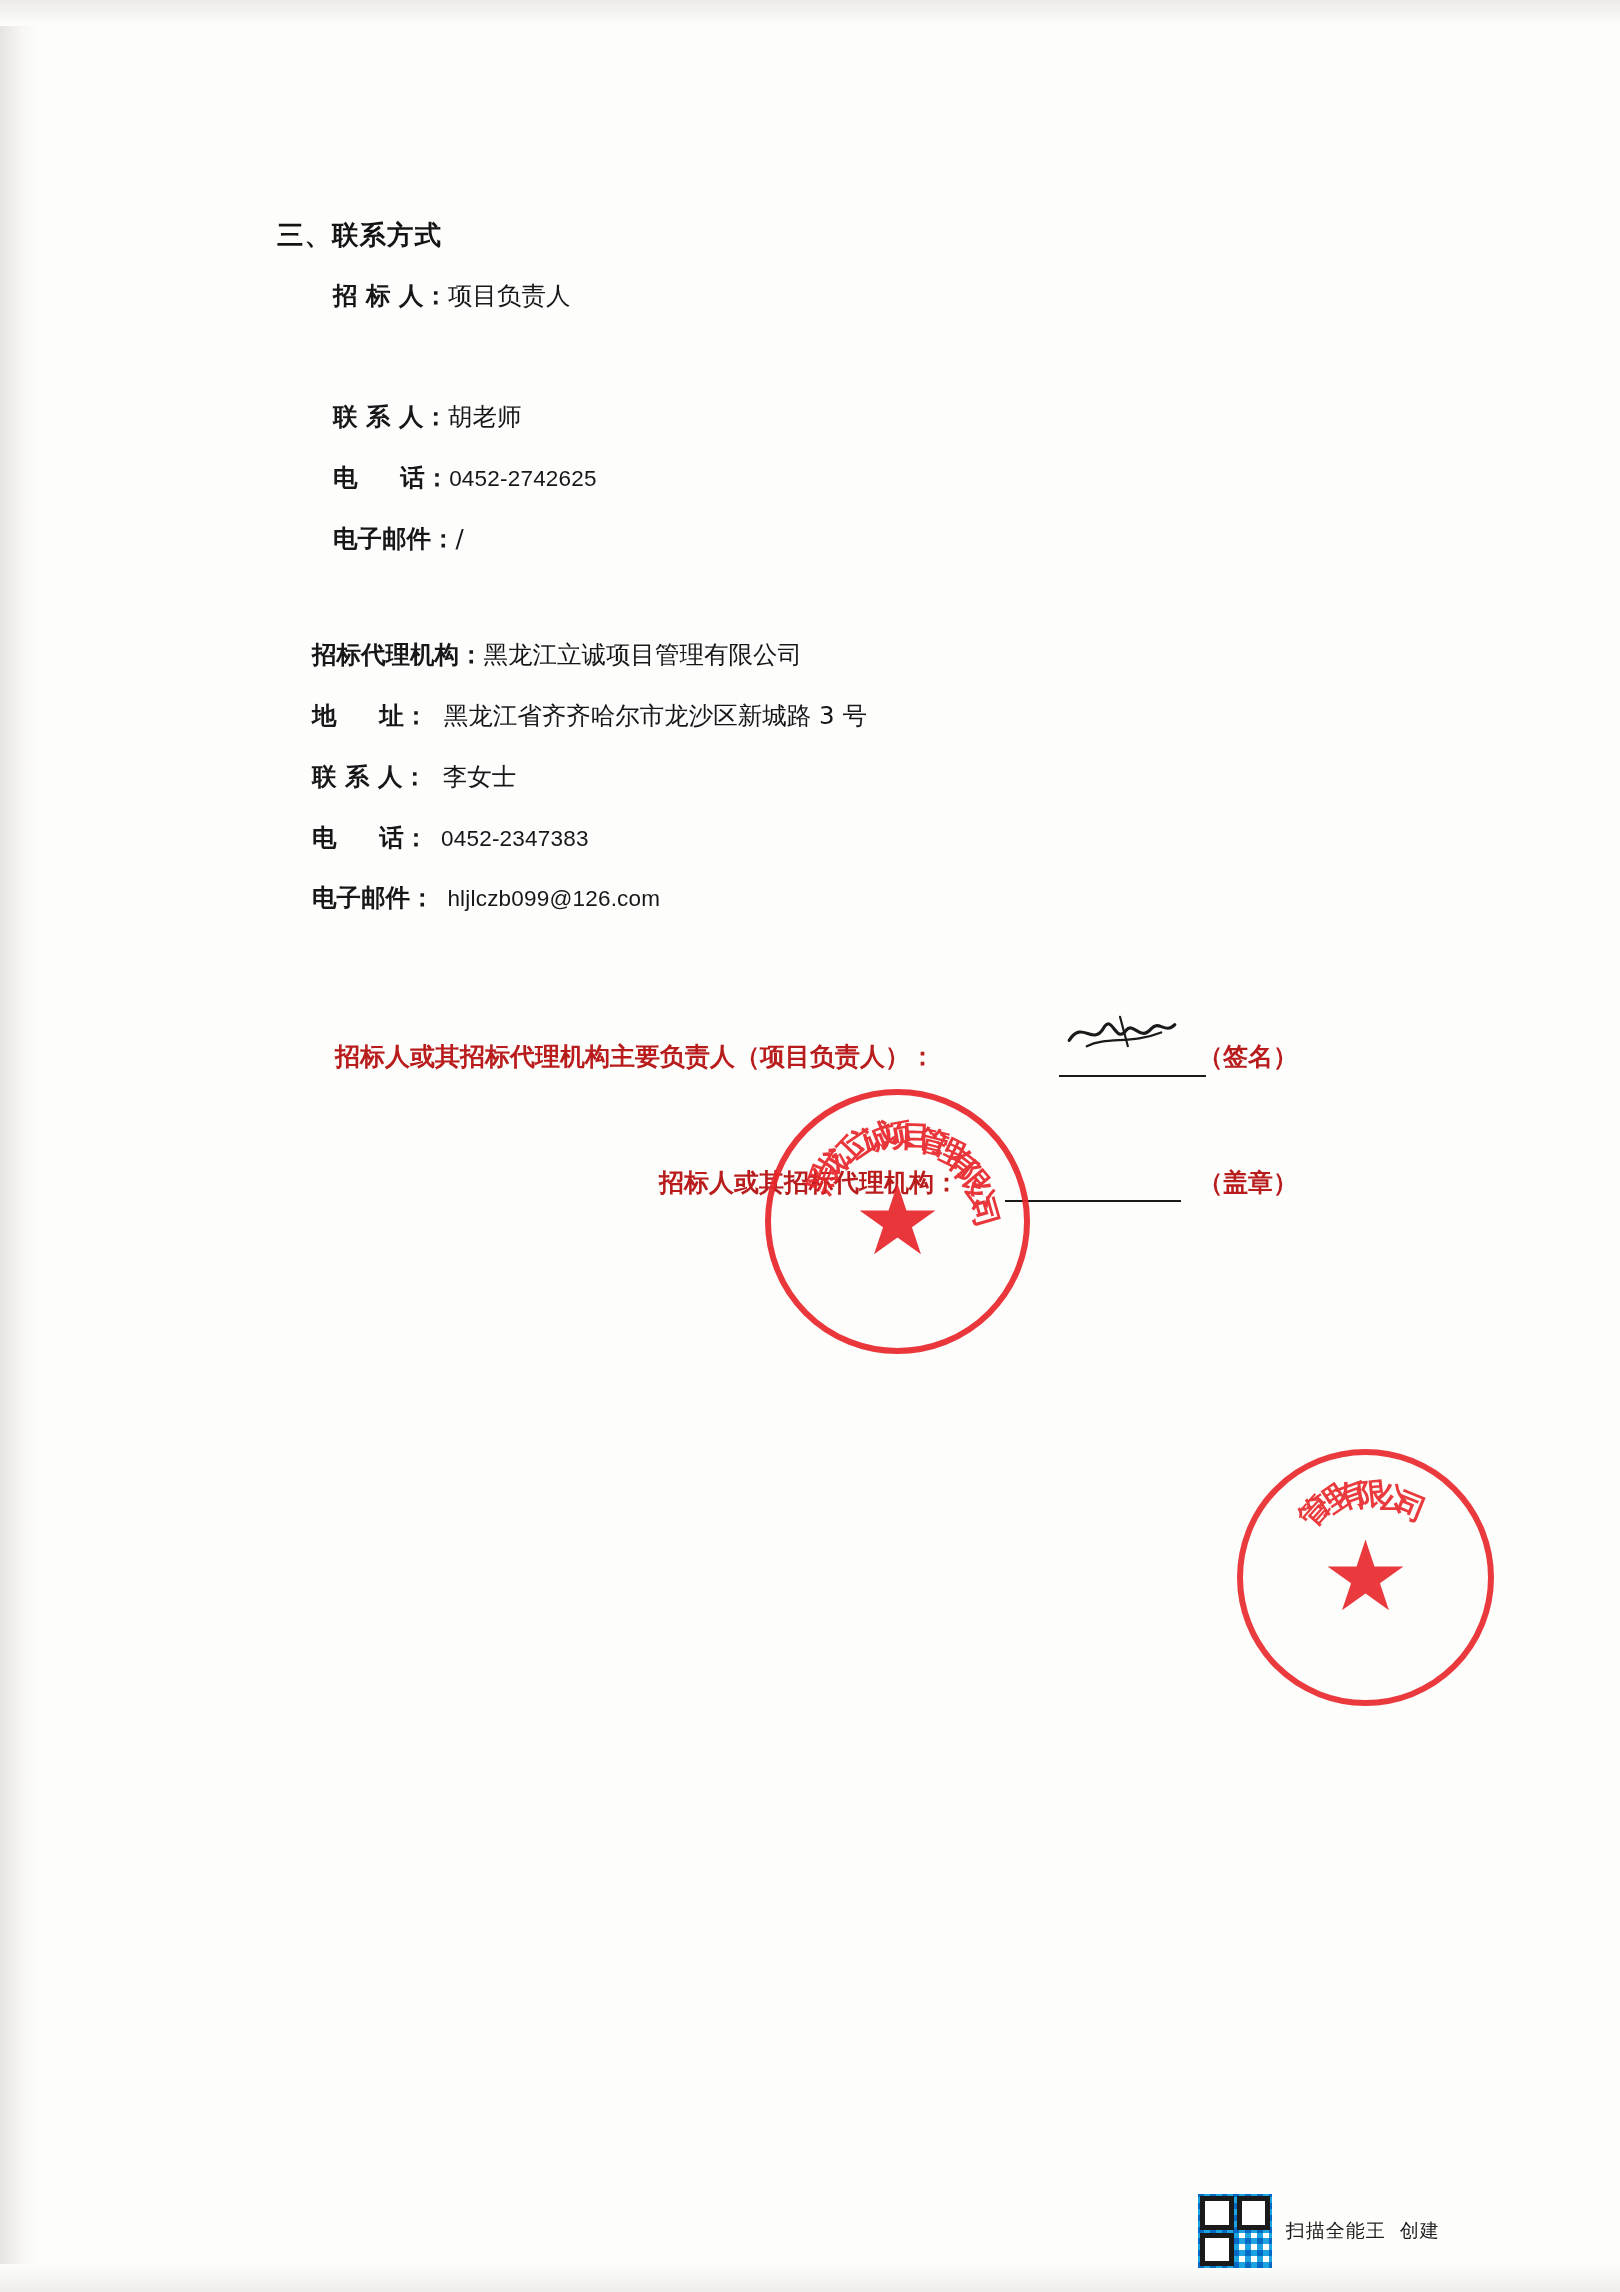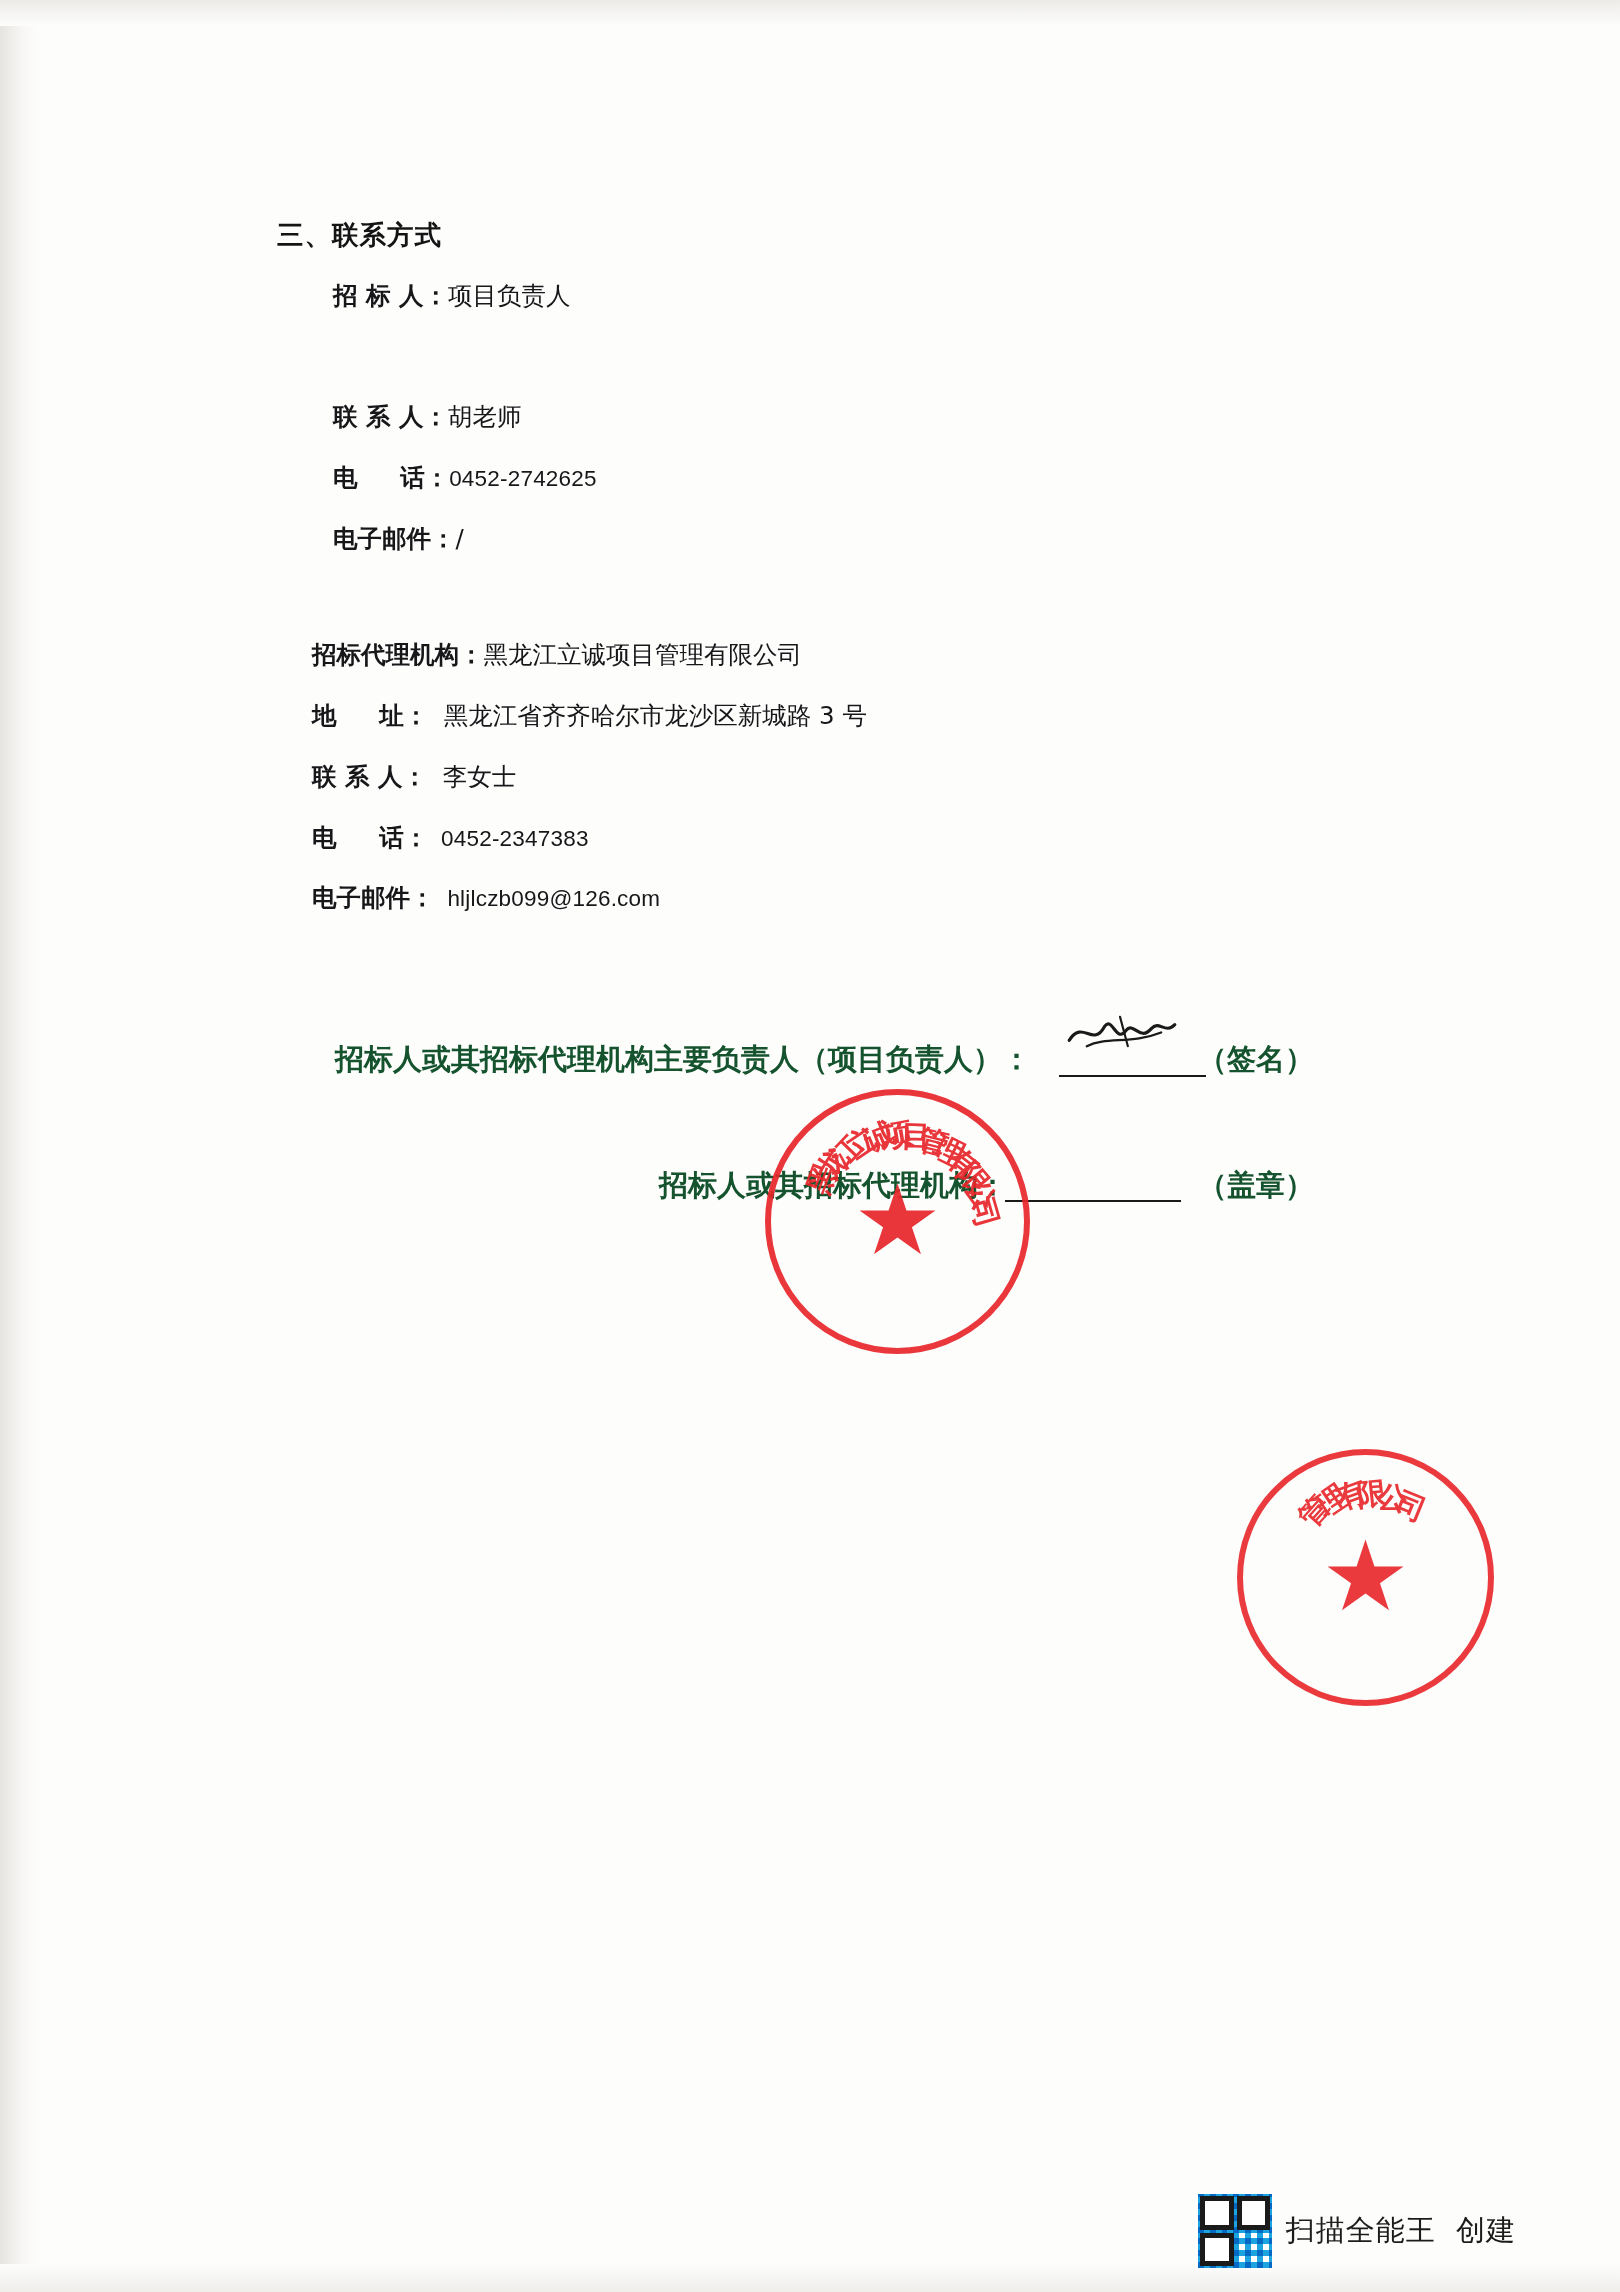--- a/index.html
+++ b/index.html
@@ -71,23 +71,23 @@
     font-weight: normal;
   }
   .mono {
     font-family: Liberation Sans, sans-serif;
     font-size: 22.5px;
     letter-spacing: 0.2px;
   }
 
   .sig-line {
     position: absolute;
-    font-size: 29px;
-    font-weight: bold;
-    color: #14532d;
+    font-size: 25px;
+    font-weight: bold;
+    color: #b91c1c;
     white-space: pre;
   }
   .sig-rule {
     position: absolute;
     border-bottom: 2px solid #1a1a1a;
   }
 
   
   .signature {
     position: absolute;
@@ -174,21 +174,21 @@
   .qr::before { left: 2px; top: 2px; }
   .qr::after { right: 2px; top: 2px; }
   .qr-corner3 {
     position: absolute;
     left: 2px; bottom: 2px;
     width: 23.5px; height: 23.5px;
     border: 5.9px solid #1a1a1a;
     background: #fff;
   }
   .wm-text {
-    font-size: 29px;
+    font-size: 19px;
     color: #1c1c1c;
     letter-spacing: 1px;
     white-space: pre;
     text-align: right;
   }
 </style>
 </head>
 <body>
 
 <div class="page">

